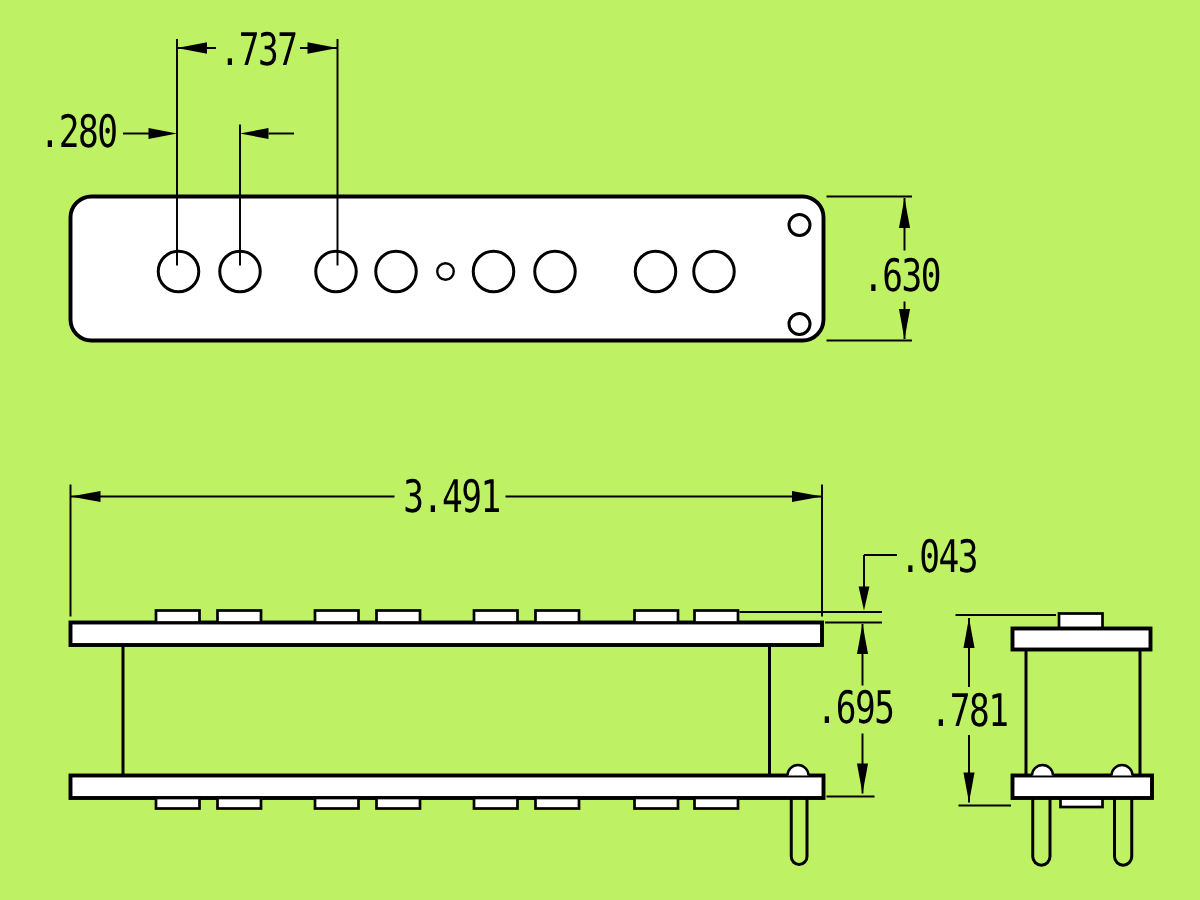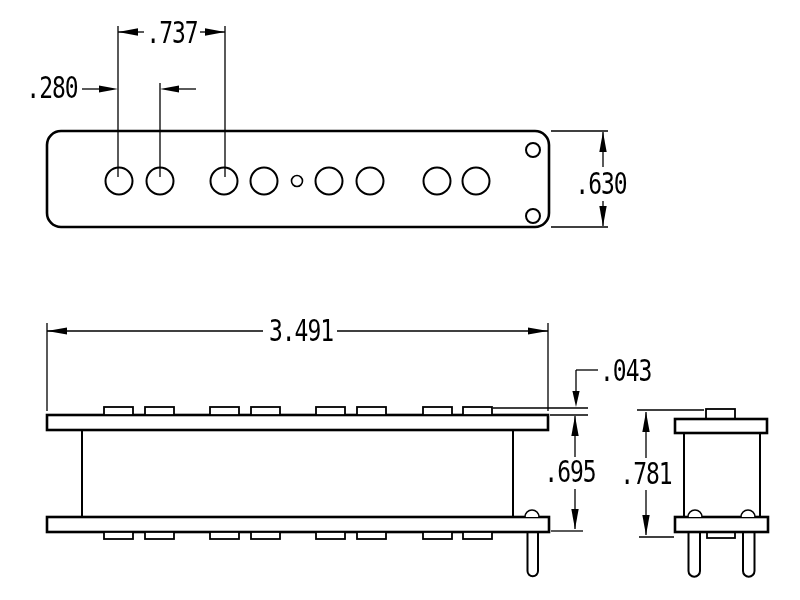--- a/index.html
+++ b/index.html
@@ -1,16 +1,16 @@
 <!DOCTYPE html>
 <html><head>
 <meta charset="utf-8">
 <style>
   html,body{margin:0;padding:0;background:#e8e8e8;}
-  .canvas{position:relative;width:800px;height:600px;background:#ffffff;overflow:hidden;}
+  .canvas{position:relative;width:800px;height:600px;background:#bef264;overflow:hidden;}
   svg{display:block;}
   svg text{
     font-family:"DejaVu Sans Mono","Liberation Mono",monospace;
     font-size:23px;
     fill:#000000;
     letter-spacing:-1px;
   }
   .outline{fill:#ffffff;stroke:#000000;stroke-width:2.6;}
   .wall{stroke:#000000;stroke-width:2;fill:none;}
   .hole{fill:#ffffff;stroke:#000000;stroke-width:2;}

